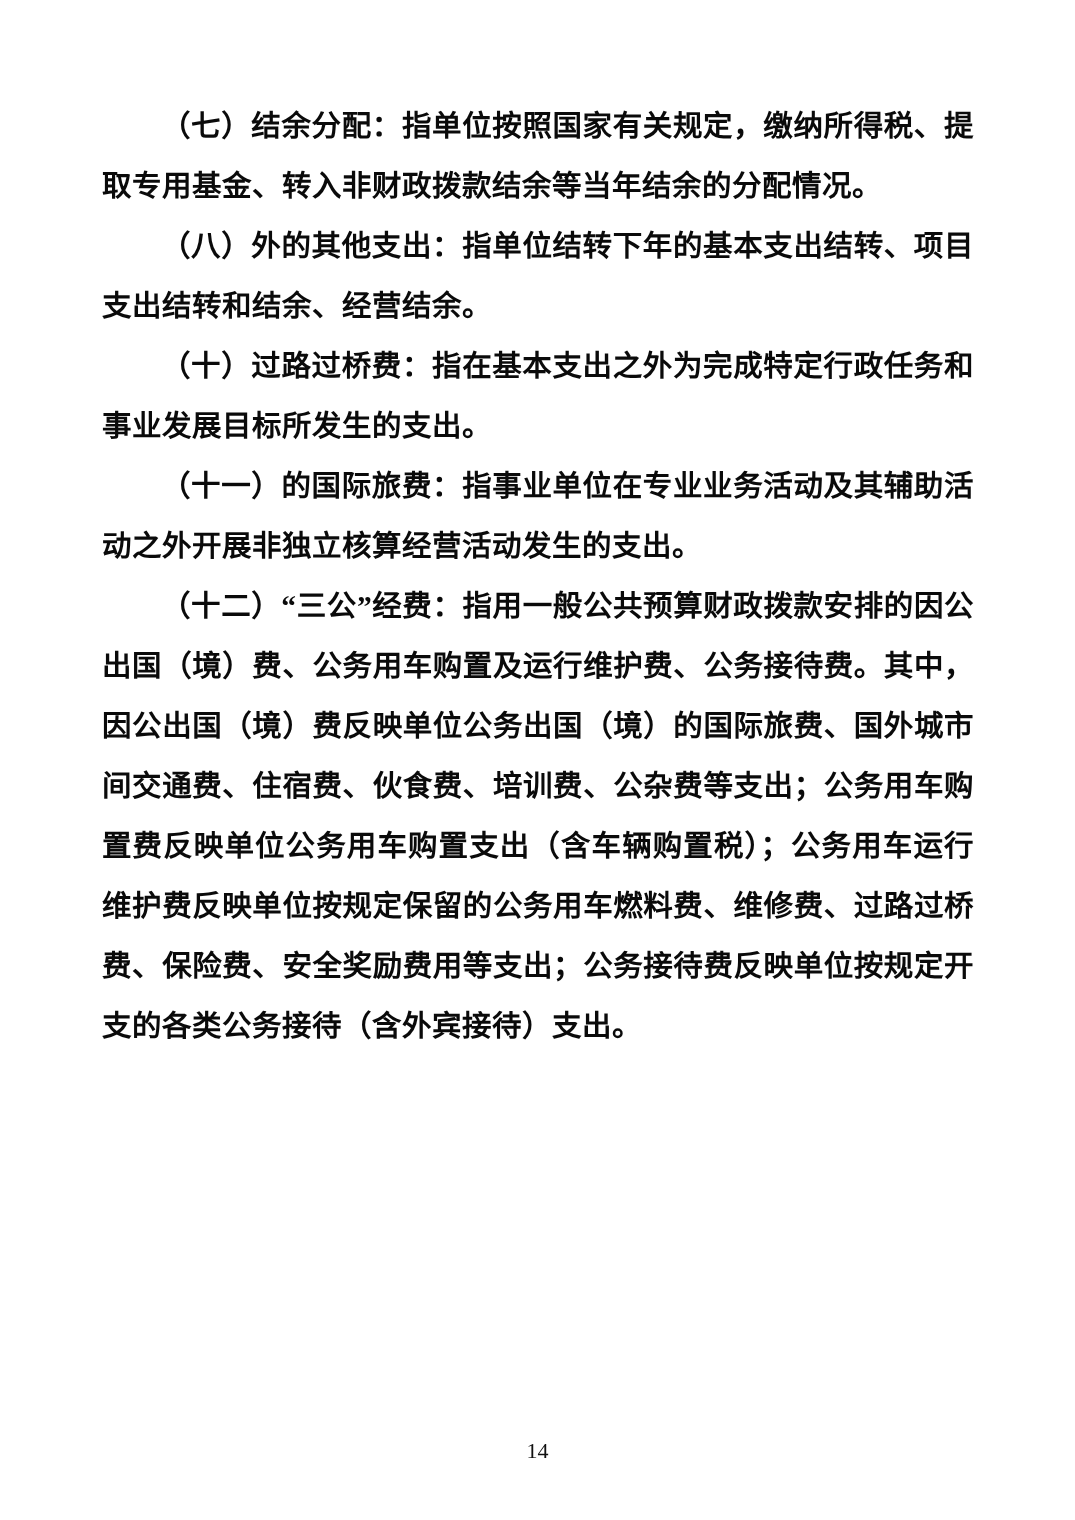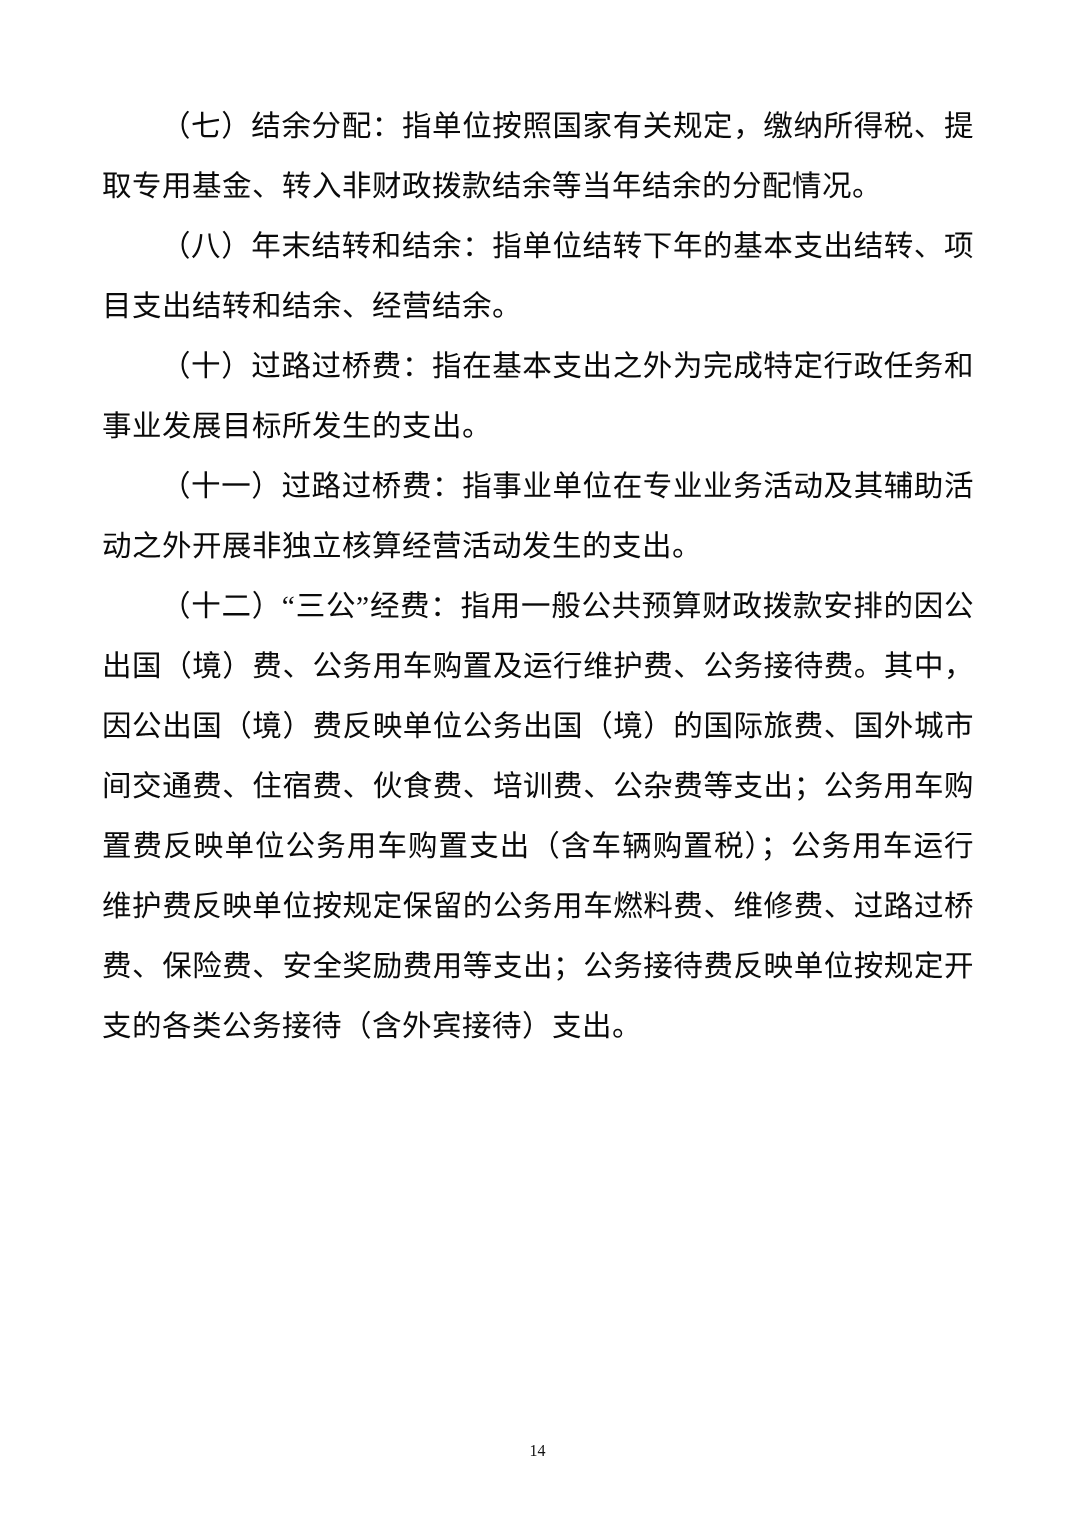--- a/index.html
+++ b/index.html
@@ -33,51 +33,51 @@
     text-align: justify;
     text-justify: inter-ideograph;
     letter-spacing: 0.5px;
   }
   .para {
     margin: 0;
     padding: 0;
     text-indent: 2em;
   }
   .term {
-    font-weight: normal;
+    font-weight: bold;
   }
   .body-text {
-    font-weight: normal;
+    font-weight: bold;
   }
   .footer {
     position: absolute;
     left: 0;
     top: 1436px;
     width: 1075px;
     text-align: center;
-    font-size: 16px;
+    font-size: 22px;
     line-height: 30px;
     color: #111111;
   }
 </style>
 </head>
 <body>
 
 <div class="page">
 
   <div class="content">
 
     <p class="para"><span class="term">（七）结余分配：</span><span class="body-text">指单位按照国家有关规定，缴纳所得税、提取专用基金、转入非财政拨款结余等当年结余的分配情况。</span></p>
 
-    <p class="para"><span class="term">（八）年末结转和结余：</span><span class="body-text">指单位结转下年的基本支出结转、项目支出结转和结余、经营结余。</span></p>
+    <p class="para"><span class="term">（八）外的其他支出：</span><span class="body-text">指单位结转下年的基本支出结转、项目支出结转和结余、经营结余。</span></p>
 
 
     <p class="para"><span class="term">（十）过路过桥费：</span><span class="body-text">指在基本支出之外为完成特定行政任务和事业发展目标所发生的支出。</span></p>
 
-    <p class="para"><span class="term">（十一）过路过桥费：</span><span class="body-text">指事业单位在专业业务活动及其辅助活动之外开展非独立核算经营活动发生的支出。</span></p>
+    <p class="para"><span class="term">（十一）的国际旅费：</span><span class="body-text">指事业单位在专业业务活动及其辅助活动之外开展非独立核算经营活动发生的支出。</span></p>
 
     <p class="para"><span class="term">（十二）“三公”经费：</span><span class="body-text">指用一般公共预算财政拨款安排的因公出国（境）费、公务用车购置及运行维护费、公务接待费。其中，因公出国（境）费反映单位公务出国（境）的国际旅费、国外城市间交通费、住宿费、伙食费、培训费、公杂费等支出；公务用车购置费反映单位公务用车购置支出（含车辆购置税）；公务用车运行维护费反映单位按规定保留的公务用车燃料费、维修费、过路过桥费、保险费、安全奖励费用等支出；公务接待费反映单位按规定开支的各类公务接待（含外宾接待）支出。</span></p>
 
 
   </div>
 
   <div class="footer">
     <span>14</span>
   </div>
 

